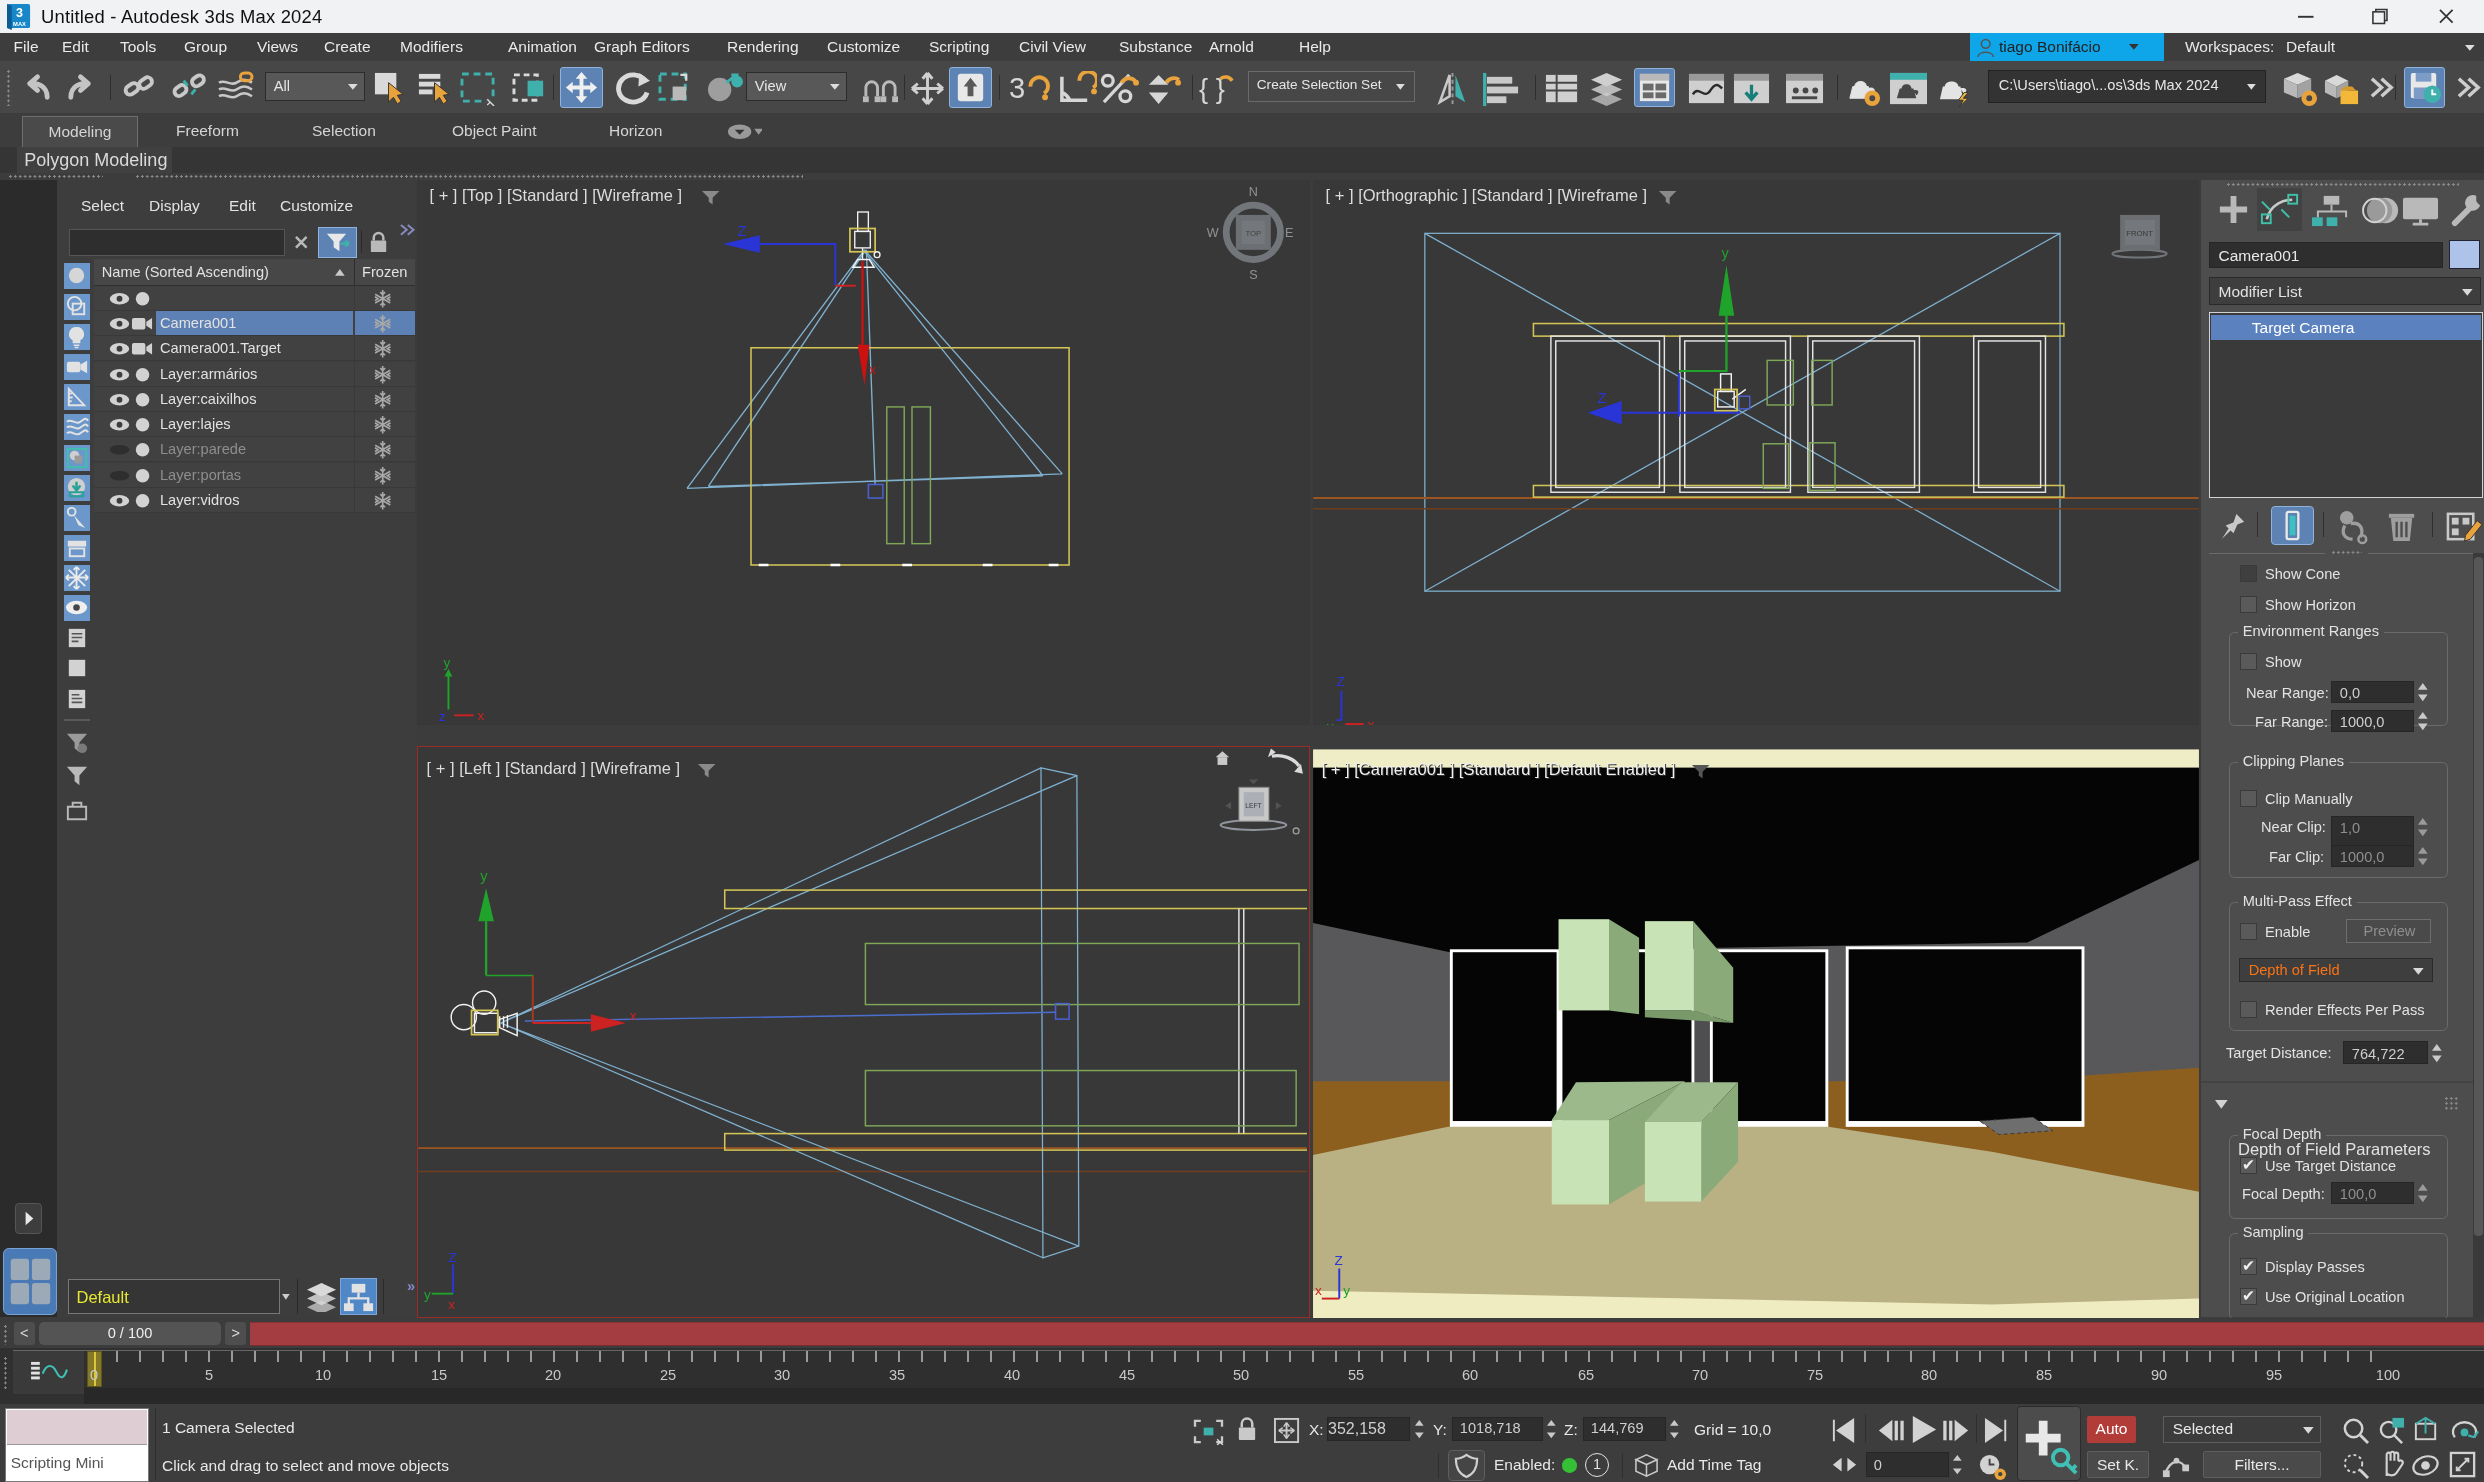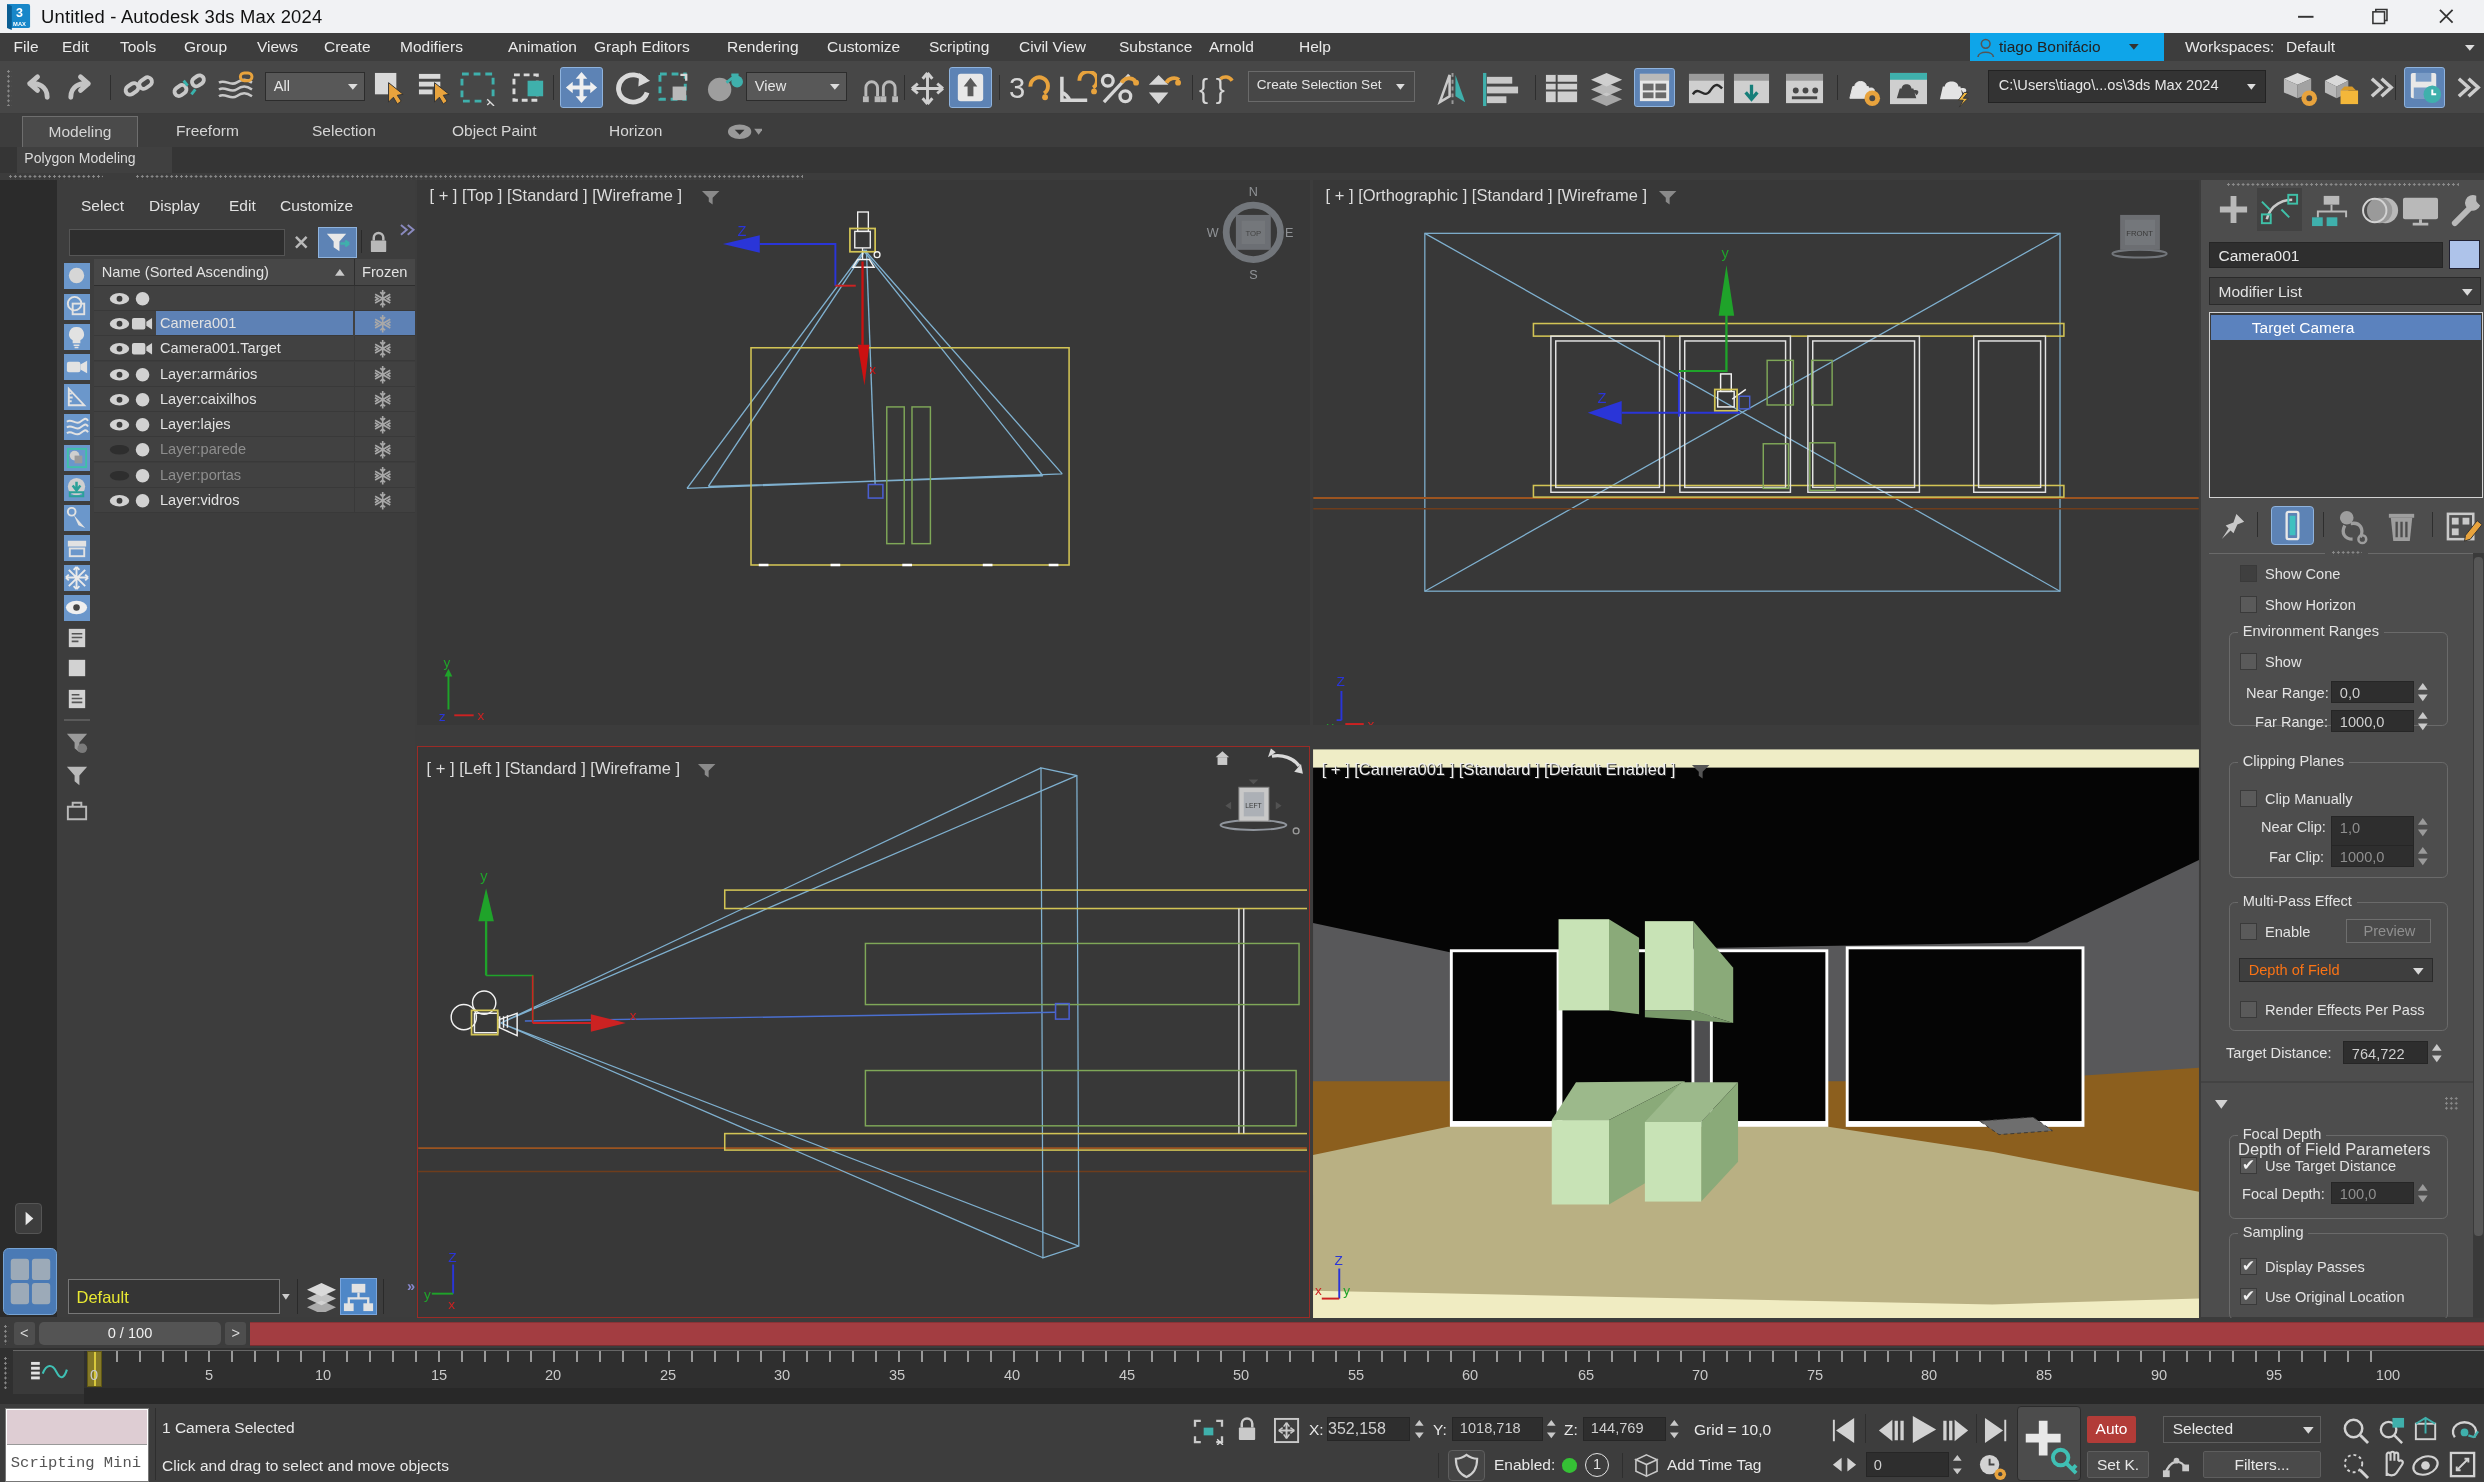--- a/index.html
+++ b/index.html
@@ -12,21 +12,21 @@
 #menubar{left:0;top:33px;width:2484px;height:28px;background:#3d3d3d;color:#eaeaea;font-size:15.5px}
 #menubar span.m{position:absolute;top:4.9px}
 
 #toolbar{left:0;top:61px;width:2484px;height:52px;background:#474747}
 .ti{position:absolute;top:9.7px}
 .tsep{position:absolute;top:13.6px;width:1px;height:25px;background:#2e2e2e}
 .drop{position:absolute;background:#585858;border:1px solid #2c2c2c;color:#e6e6e6;font-size:14.6px}
 .bluebtn{background:#5d83b5;border:1px solid #8fb3dd;border-radius:2.9px}
 
 #ribbon{left:0;top:114px;width:2484px;height:33px;background:#3d3d3d;color:#d5d5d5;font-size:16.5px}
-#polyrow{left:0;top:147px;width:2484px;height:26px;background:#353535;color:#dadada;font-size:14px}
+#polyrow{left:0;top:147px;width:2484px;height:26px;background:#353535;color:#dadada;font-size:18px}
 #dotstrip{left:0;top:173px;width:2484px;height:7.8px;background:#3c3c3c}
 
 #main{left:0;top:180px;width:2484px;height:1137px;background:#3c3c3c}
 #leftstrip{position:absolute;left:0;top:0;width:57px;height:1137px;background:#2b2b2b}
 #explorer{position:absolute;left:57px;top:0;width:358px;height:1137px;background:#3d3d3d;color:#e2e2e2}
 #panel{position:absolute;left:2201px;top:0;width:283px;height:1137px;background:#4d4d4d;color:#e3e3e3}
 .vp{position:absolute;background:#383838;overflow:hidden}
 .vplabel{position:absolute;left:12.6px;top:5.8px;font-size:16.5px;color:#dcdcdc}
 
 #timerow{left:0;top:1318px;width:2484px;height:30px;background:#3c3c3c}
@@ -1140,21 +1140,21 @@
   <span class="abs" style="left:2388px;transform:translateX(-50%)">100</span>
  </div>
  <div class="abs" style="left:87px;top:2.9px;width:14.6px;height:36px;background:#857927;border:1px solid #5e5614;z-index:4">
         <div class="abs" style="left:5.8px;top:0;width:1.9px;height:34px;background:#d8c83c"></div>
       </div>
  <div class="abs" style="left:84px;top:40px;width:2400px;height:16.5px;background:#282828"></div>
 </div>
 <div class="abs" id="statusbar">
  <div class="abs" style="left:4.9px;top:3.9px;width:144px;height:74px;background:#fff;border:1px solid #777">
   <div class="abs" style="left:1px;top:1px;width:140px;height:35px;background:#decdd3;border-bottom:1px solid #999"></div>
-  <div class="abs" style="left:4.9px;top:45px;color:#555;font-family:Liberation Mono, monospace;font-size:15.5px;white-space:nowrap">Scripting Mini</div>
+  <div class="abs" style="left:4.9px;top:45px;color:#555;font-family:Liberation Sans, sans-serif;font-size:15.5px;white-space:nowrap">Scripting Mini</div>
  </div>
  <div class="abs" style="left:155px;top:3.9px;width:1px;height:72px;background:#2e2e2e"></div>
  <span class="abs" style="left:162px;top:14.6px;font-size:15.5px">1 Camera Selected</span>
  <span class="abs" style="left:162px;top:53px;font-size:15.5px">Click and drag to select and move objects</span>
 
  <svg class="abs" style="left:1192px;top:13.6px" width="33" height="27" viewBox="0 0 34 28">
         <g stroke="#c9c9c9" stroke-width="2.4" fill="none">
           <path d="M3 9 V3 H9 M25 3 H31 V9 M31 19 V25 H25 M9 25 H3 V19"></path>
         </g>
         <rect x="12" y="10" width="10" height="8" fill="#3fb0ac"></rect>

